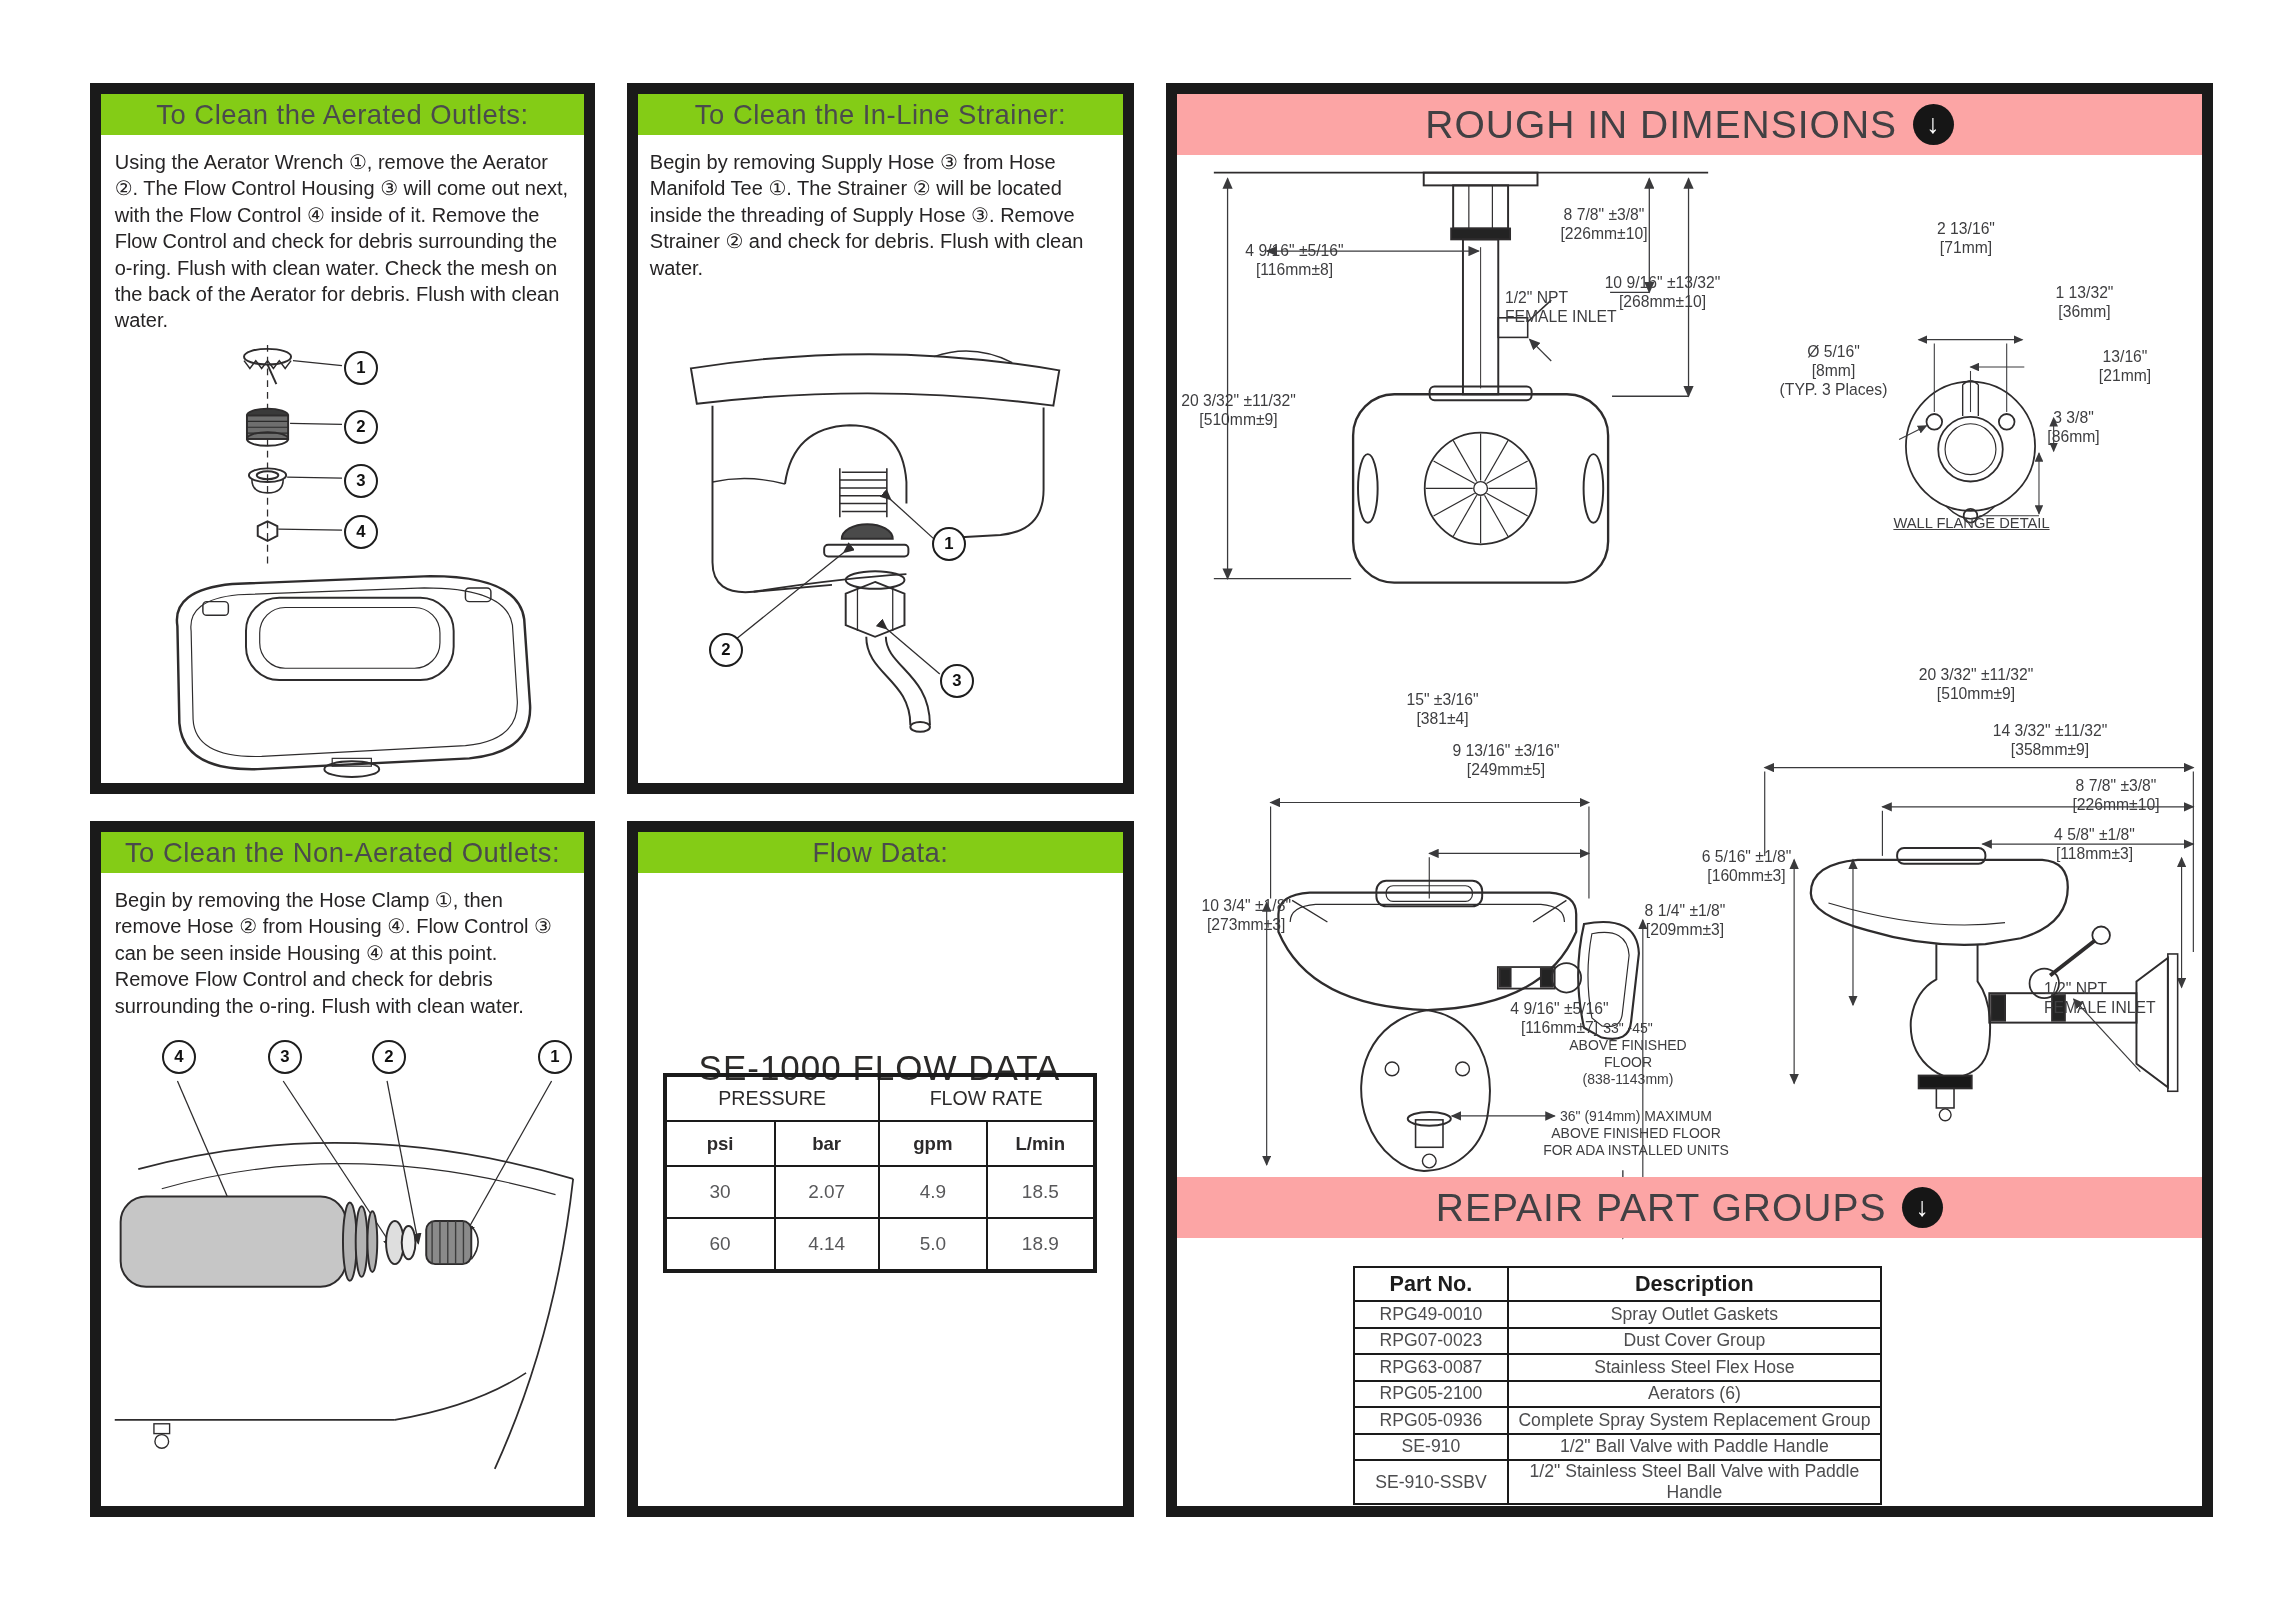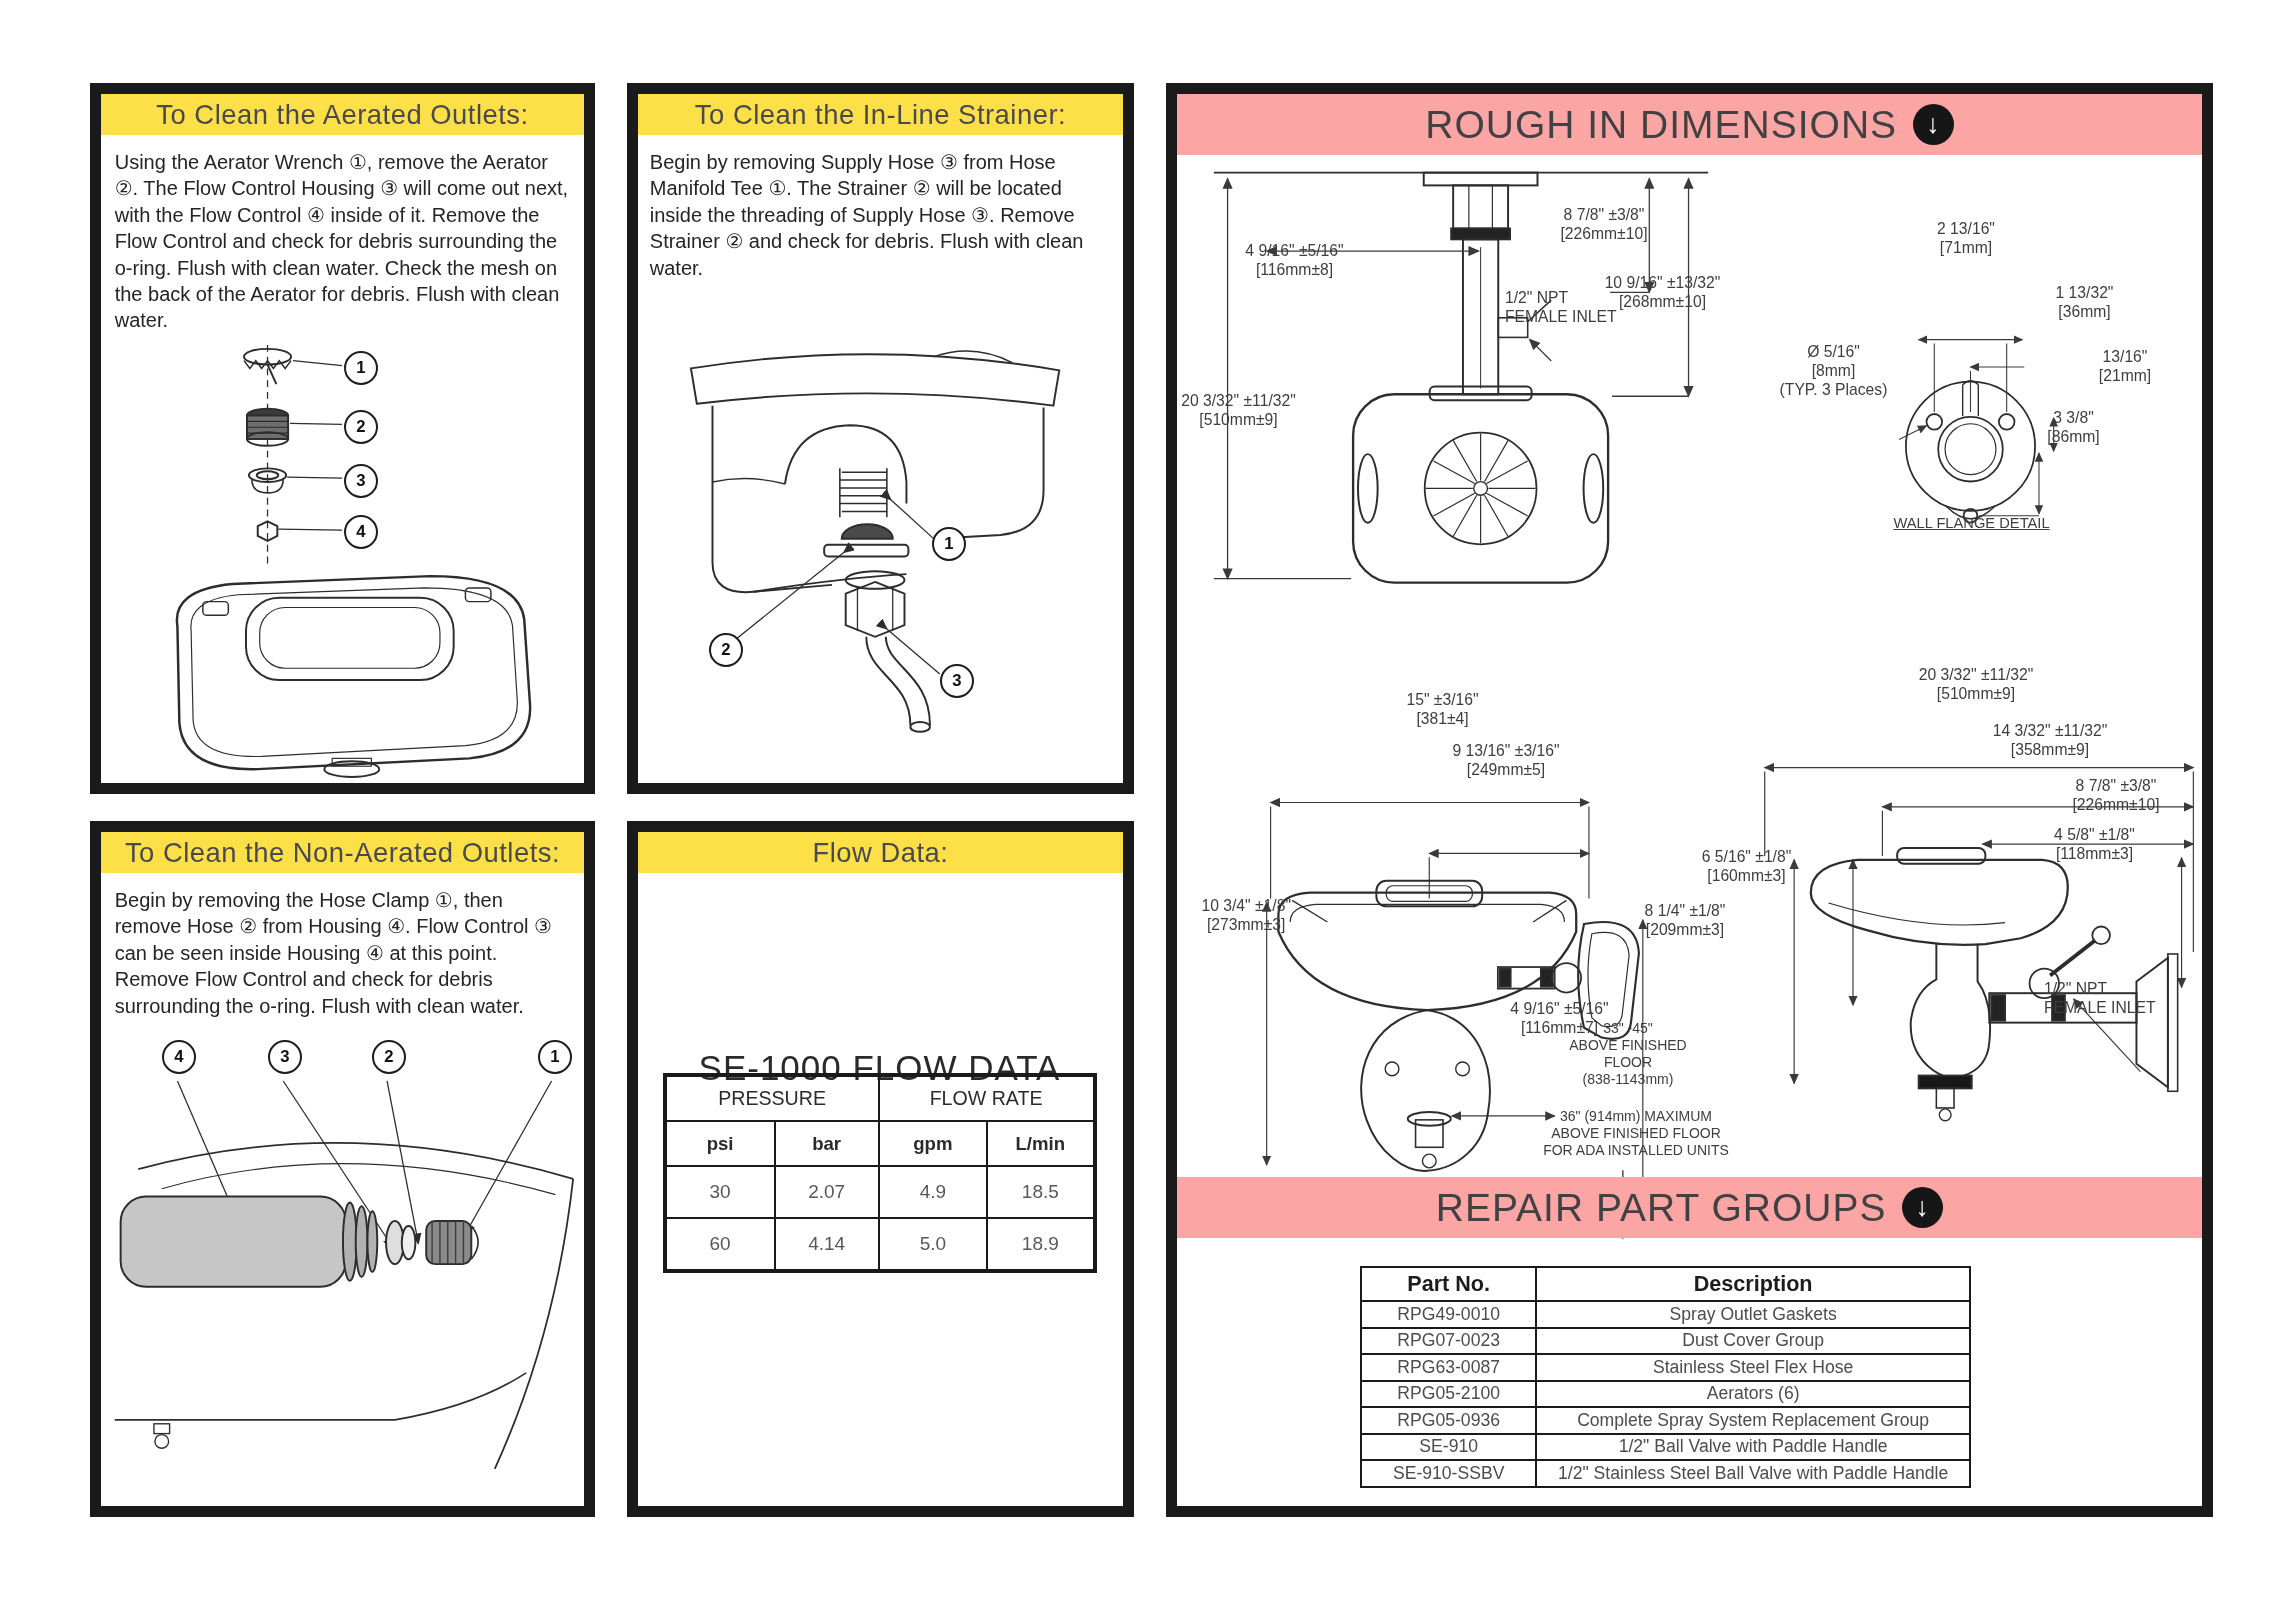--- a/index.html
+++ b/index.html
@@ -1,18 +1,18 @@
 <!DOCTYPE html>
 <html><head>
 <meta charset="utf-8">
 <style>
   html,body{margin:0;padding:0;background:#ffffff;}
   body{width:2293px;height:1621px;position:relative;font-family:"Liberation Sans",sans-serif;color:#231f20;overflow:hidden;}
   .panel{position:absolute;border:11.8px solid #1a1a1a;background:#fff;box-sizing:border-box;}
-  .phead{position:absolute;left:0;right:0;top:0;height:41px;background:#fde047;color:#4a4a4c;
+  .phead{position:absolute;left:0;right:0;top:0;height:41px;background:#84cc16;color:#4a4a4c;
          display:flex;align-items:center;justify-content:center;font-size:27.4px;letter-spacing:0.5px;}
   .bigbar{position:absolute;left:0;right:0;height:61px;background:#fca5a5;color:#414043;
          display:flex;align-items:center;justify-content:center;font-size:39px;letter-spacing:1px;}
   .icon-circle{width:41px;height:41px;background:#161616;border-radius:50%;color:#fff;display:inline-flex;
          align-items:center;justify-content:center;font-size:26.5px;font-weight:bold;margin-left:15.7px;line-height:1;}
   .ptext{position:absolute;font-size:20px;line-height:1.32;color:#262425;}
   .callout{position:absolute;width:30px;height:30px;border:2.5px solid #1d1d1d;border-radius:50%;background:#fff;
          display:flex;align-items:center;justify-content:center;font-size:16.7px;font-weight:bold;color:#111;z-index:3;}
   .dim{position:absolute;font-size:15.7px;color:#3e3e40;text-align:center;line-height:1.22;white-space:pre-line;z-index:2;}
   .dim.left{text-align:left;}
@@ -467,21 +467,21 @@
   <div class="dim left" style="left:867px;top:885px;width:123px;">1/2" NPT
 FEMALE INLET</div>
 
   <div class="bigbar" style="top:1083px;">
     <span>REPAIR PART GROUPS</span>
     <span class="icon-circle">
         <span>↓</span>
       </span>
   </div>
 
-  <table class="rtable" style="left:183px;top:1172px;width:611px;">
+  <table class="rtable" style="left:176px;top:1172px;width:529px;">
     <tbody>
         <tr>
       <th class="rt-head" style="width:171px;">Part No.</th>
       <th class="rt-head" style="width:426px;">Description</th>
     </tr>
     <tr>
       <td class="rt-cell">RPG49-0010</td>
       <td class="rt-cell">Spray Outlet Gaskets</td>
     </tr>
     <tr>

